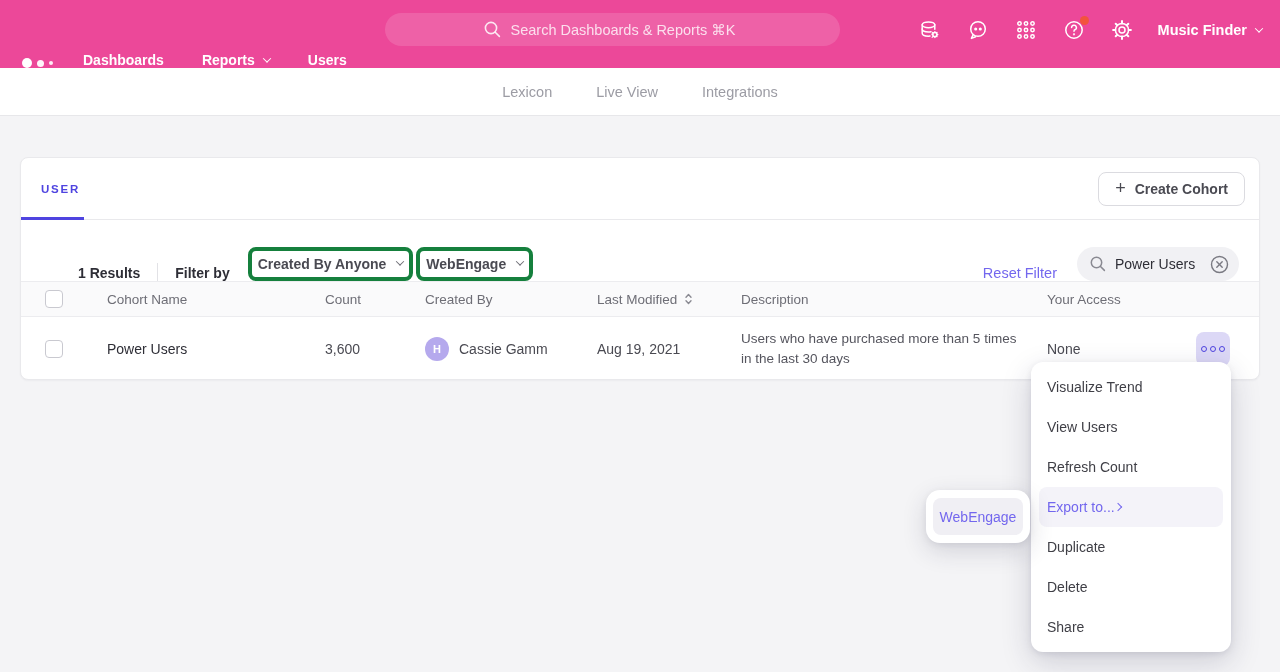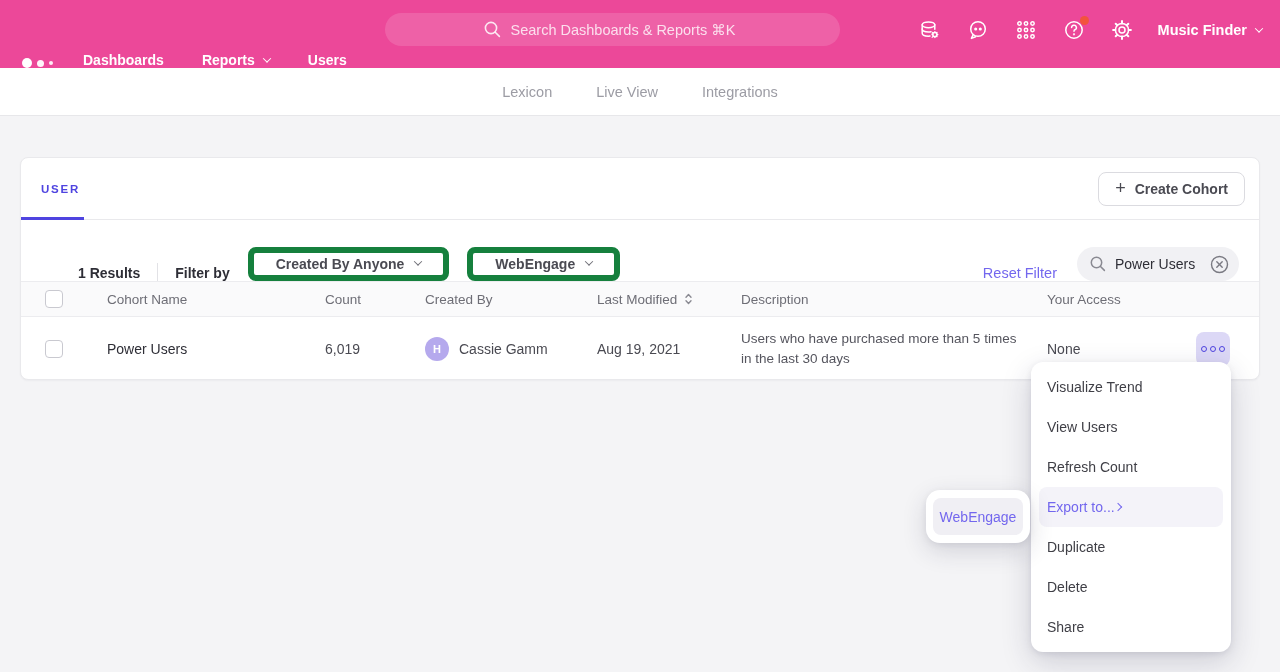--- a/index.html
+++ b/index.html
@@ -40,21 +40,21 @@
   .type-tab { position:relative; display:flex; align-items:center; padding-left:20px; padding-right:4px; color:#4F44E0; font-size:11.5px; font-weight:700; letter-spacing:1.8px; cursor:pointer; }
   .type-tab::after { content:""; position:absolute; left:0; right:0; bottom:-1px; height:3px; background:#4F44E0; }
   .create-btn { position:absolute; right:14px; top:14px; height:34px; padding:0 16px; border:1px solid #DBDBE0; border-radius:8px; background:#fff; display:flex; align-items:center; gap:9px; font-size:14px; font-weight:600; color:#4A4A52; cursor:pointer; }
   .plus { font-size:18px; font-weight:400; line-height:1; margin-top:-2px; color:#4A4A52; }
 
   
   .filter-row { height:61px; display:flex; align-items:flex-end; padding:0 20px 0 57px; }
   .results { font-size:14px; font-weight:700; color:#2E2E36; }
   .vdiv { width:1px; height:18px; background:#E2E2E6; margin:0 17px; }
   .filter-by { font-size:14px; font-weight:700; color:#2E2E36; margin-right:18px; }
-  .dropdown { height:34px; padding:0 22px; border:6px solid #15803d; border-radius:8px; background:#fff; display:flex; align-items:center; gap:11px; font-size:14px; font-weight:600; color:#4A4A52; cursor:pointer; margin-right:18px; }
+  .dropdown { height:34px; padding:0 6px; border:4px solid #15803d; border-radius:8px; background:#fff; display:flex; align-items:center; gap:11px; font-size:14px; font-weight:600; color:#4A4A52; cursor:pointer; margin-right:3px; }
   .dropdown .chev { color:#6E6E76; margin-top:-3px; }
   .reset { margin-left:auto; font-size:14.5px; color:#7367EE; cursor:pointer; }
   .fsearch { margin-left:20px; height:34px; width:162px; background:#F1F1F4; border-radius:17px; display:flex; align-items:center; padding:0 10px 0 12px; gap:8px; }
   .fsearch input { flex:1; min-width:0; background:transparent; border:none; outline:none; font-size:14px; color:#2E2E36; font-family:inherit; }
 
   
   .thead { height:36px; background:#FAFAFB; border-top:1px solid #ECECEF; border-bottom:1px solid #ECECEF; display:flex; align-items:center; font-size:13.5px; color:#6E6E76; }
   .trow { height:63px; display:flex; align-items:center; font-size:14px; color:#4A4A52; }
   .col-check { width:86px; padding-left:24px; display:flex; align-items:center; }
   .col-name { width:218px; }
@@ -227,21 +227,21 @@
     <div class="col-desc">Description</div>
     <div class="col-access">Your Access</div>
     <div class="col-actions"></div>
   </div>
 
   <div class="trow">
     <div class="col-check">
         <span class="checkbox"></span>
       </div>
     <div class="col-name cohort-name">Power Users</div>
-    <div class="col-count">6,019</div>
+    <div class="col-count">3,600</div>
     <div class="col-created">
       <span class="avatar">H</span>
       <span>Cassie Gamm</span>
     </div>
     <div class="col-modified">Aug 19, 2021</div>
     <div class="col-desc desc-text">Users who have purchased more than 5 times in the last 30 days</div>
     <div class="col-access">None</div>
     <div class="col-actions">
       <button class="kebab">
           <i></i>

